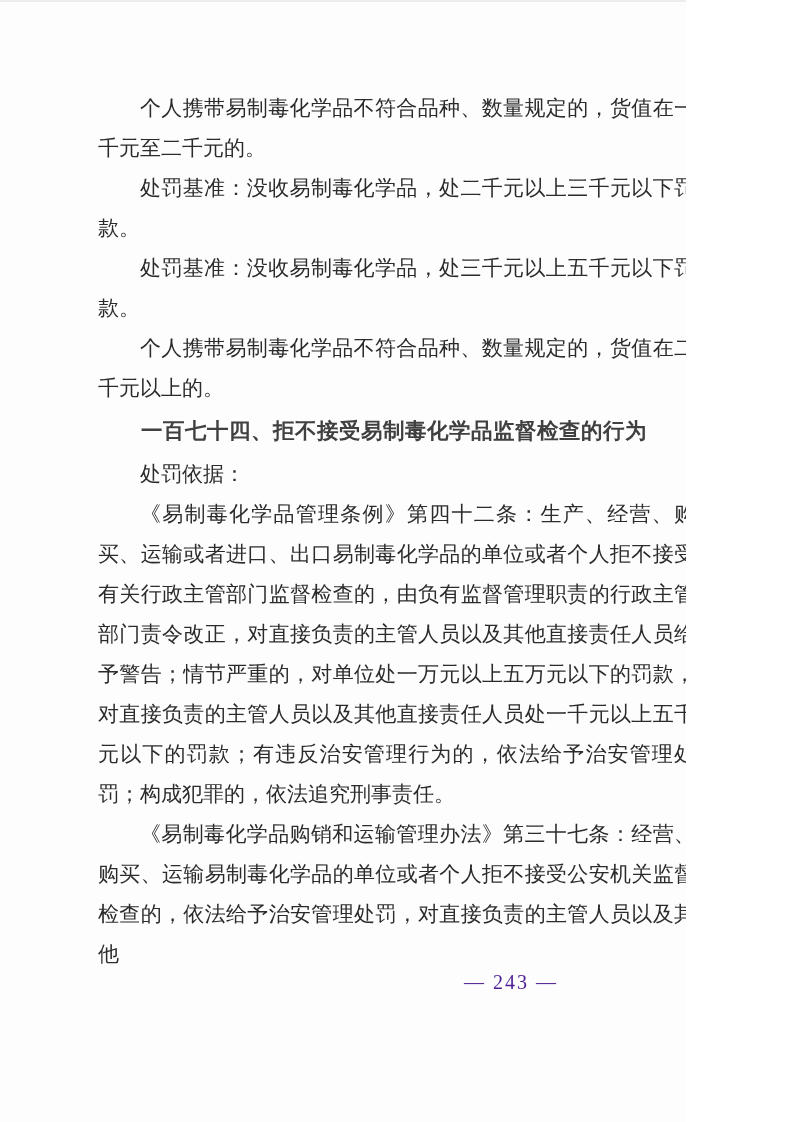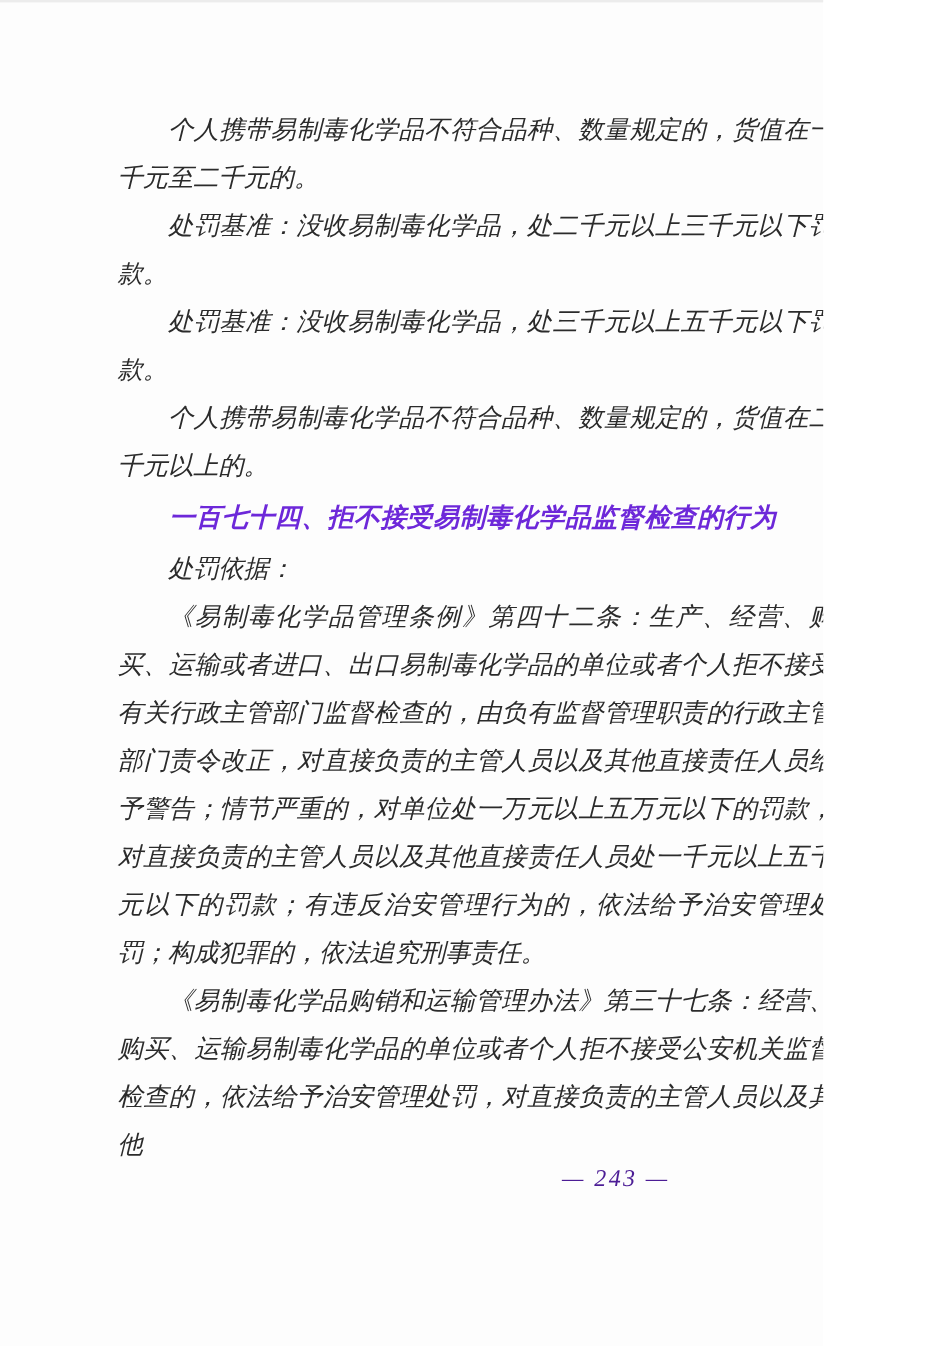--- a/index.html
+++ b/index.html
@@ -10,21 +10,20 @@
   .page {
     position: relative;
     width: 686px;
     height: 1122px;
     background: #fdfdfd;
     overflow: hidden;
     box-sizing: border-box;
     border-top: 2px solid #ececec;
     font-family: "Liberation Serif", "DejaVu Serif", serif;
     color: #2b2b2b;
-    font-style: italic;
   }
   .content {
     position: absolute;
     left: 98px;
     top: 86px;
     width: 597px;
   }
   .para {
     margin: 0;
     font-size: 21px;
@@ -34,21 +33,21 @@
     text-indent: 2em;
     word-break: break-all;
   }
   .heading {
     margin: 3px 0;
     font-family: "Liberation Sans", "DejaVu Sans", sans-serif;
     font-weight: bold;
     font-size: 21.5px;
     line-height: 40px;
     text-indent: 2em;
-    color: #6d28d9;
+    color: #404040;
     letter-spacing: 0.5px;
   }
   .folio {
     position: absolute;
     top: 968px;
     right: 128px;
     font-size: 20px;
     line-height: 24px;
     color: #4c1d95;
     letter-spacing: 2px;

